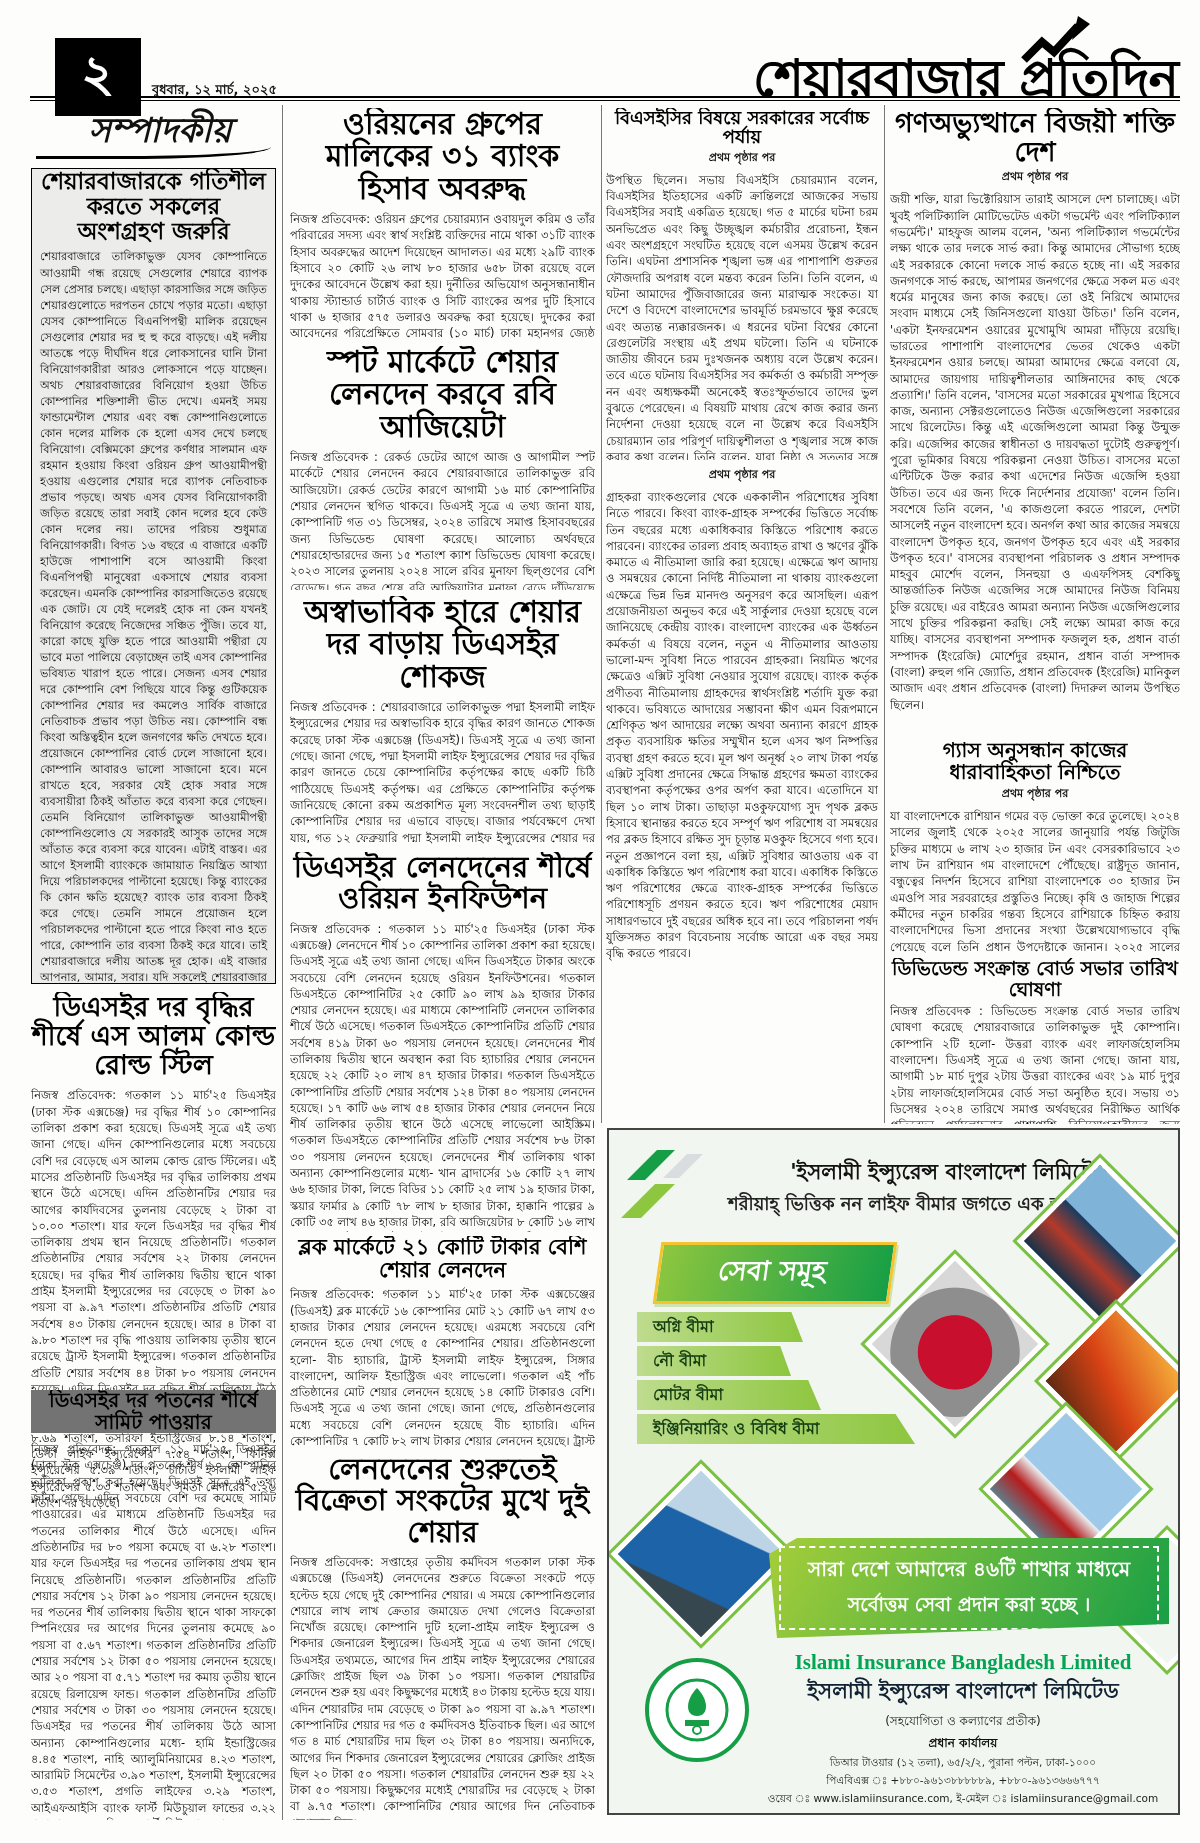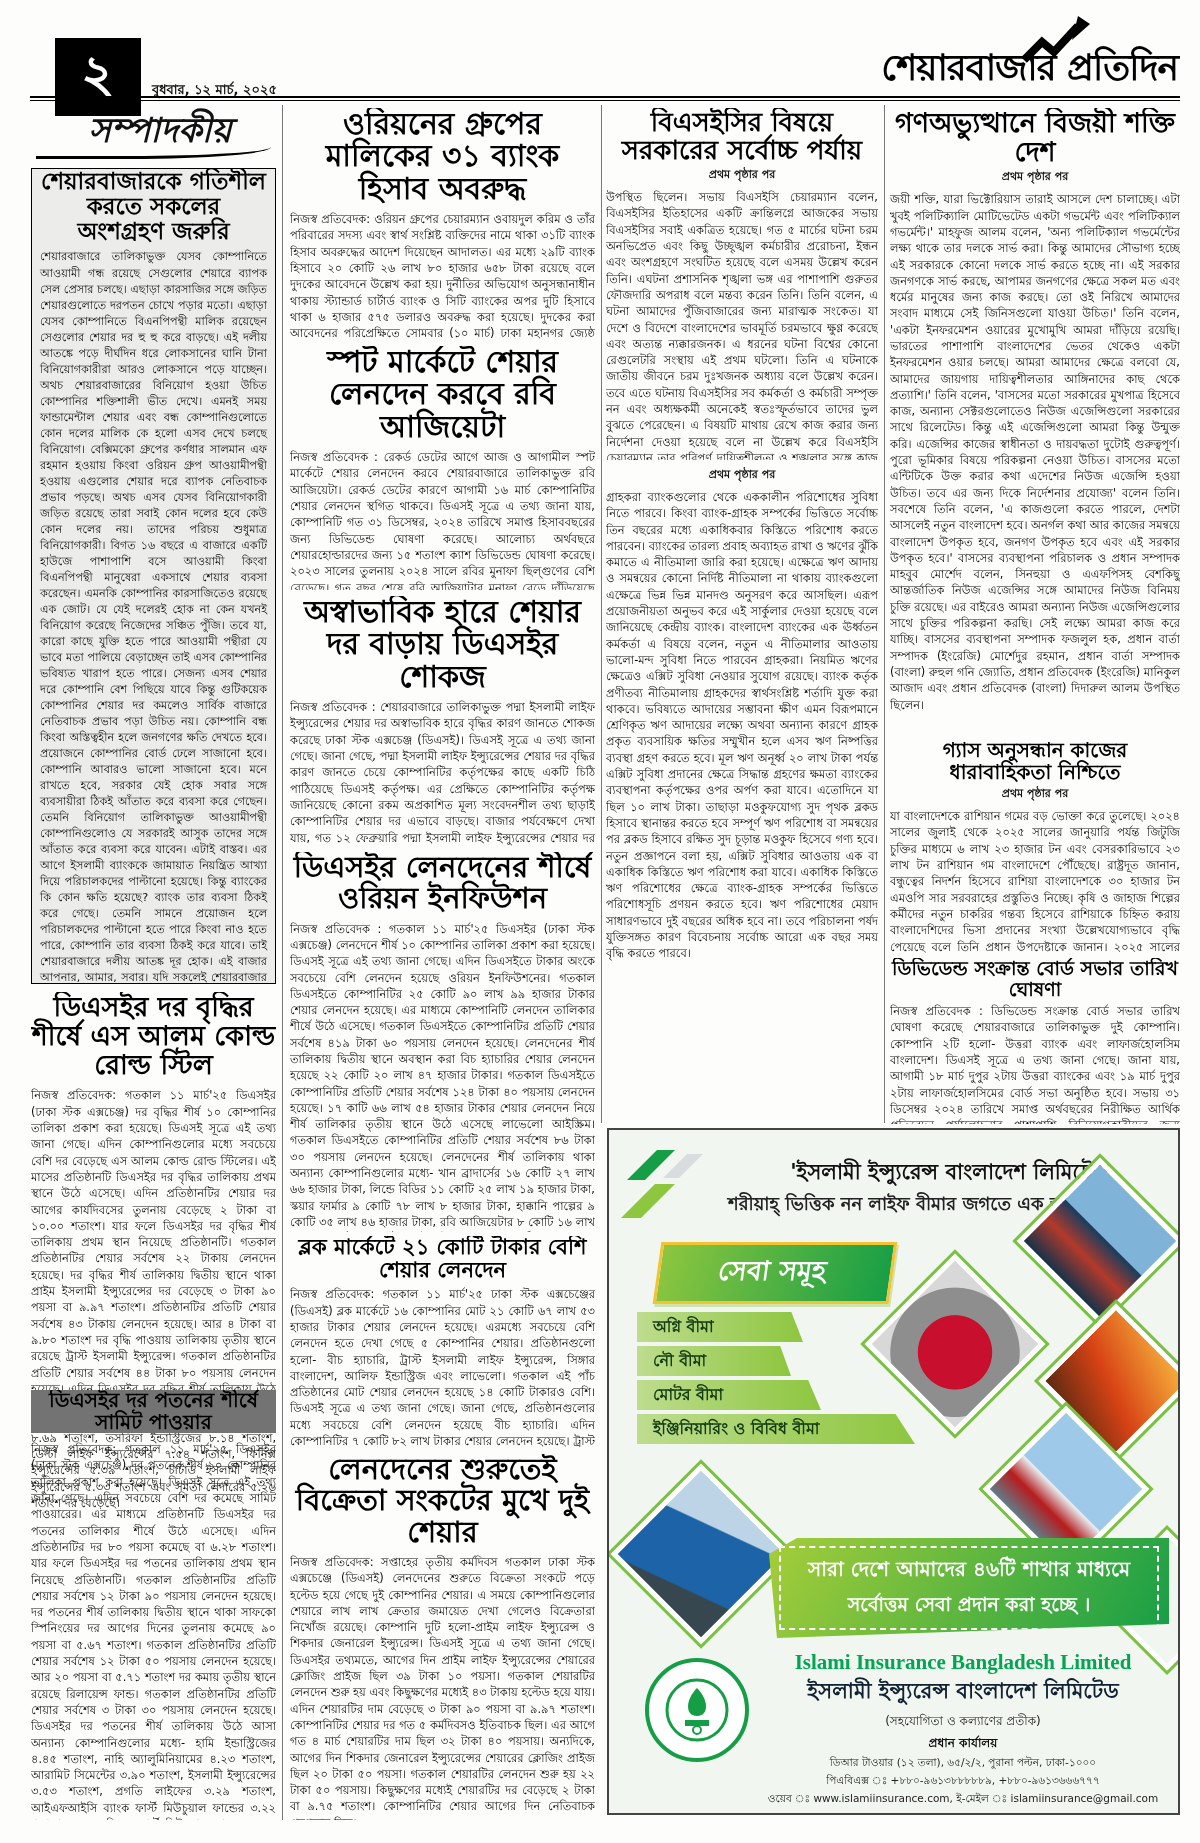--- a/index.html
+++ b/index.html
@@ -3,21 +3,21 @@
 <meta charset="utf-8">
 <style>
   html,body{margin:0;padding:0;background:#888;}
   #page{position:relative;width:1200px;height:1843px;background:#fdfdfb;margin:0 auto;
         font-family:"DejaVu Sans","Liberation Sans",sans-serif;color:#111;overflow:hidden;}
   
   #pagenum-box{position:absolute;left:55px;top:38px;width:86px;height:78px;background:#000;
         color:#fff;display:flex;align-items:center;justify-content:center;font-size:52px;font-weight:bold;}
   #date-line{position:absolute;left:152px;top:80px;font-size:13px;font-weight:bold;}
   #masthead{position:absolute;right:22px;top:40px;text-align:right;}
-  #masthead .mast-text{font-size:36px;font-weight:900;letter-spacing:-1px;color:#000;
+  #masthead .mast-text{font-size:51px;font-weight:900;letter-spacing:-1px;color:#000;
         font-family:"DejaVu Serif","Liberation Serif",serif;}
   #masthead svg{position:absolute;right:88px;top:-26px;}
   .header-rule{position:absolute;left:30px;right:20px;height:0;border-top:2px solid #000;}
   .header-rule.thin{border-top:1px solid #000;}
   
   .vdiv{position:absolute;width:1px;background:#777;}
   .art{position:absolute;overflow:hidden;}
   .hl{font-weight:900;text-align:center;line-height:1.08;color:#000;
       font-family:"DejaVu Serif","Liberation Serif",serif;}
   .bd{text-align:justify;font-size:11.4px;line-height:1.43;color:#0c0c0c;}
@@ -129,21 +129,21 @@
     <div class="hl" style="font-size:21px">ব্লক মার্কেটে ২১ কোটি টাকার বেশি শেয়ার লেনদেন</div>
     <div class="bd" style="margin-top:5px">নিজস্ব প্রতিবেদক: গতকাল ১১ মার্চ'২৫ ঢাকা স্টক এক্সচেঞ্জের (ডিএসই) ব্লক মার্কেটে ১৬ কোম্পানির মোট ২১ কোটি ৬৭ লাখ ৫৩ হাজার টাকার শেয়ার লেনদেন হয়েছে। এরমধ্যে সবচেয়ে বেশি লেনদেন হতে দেখা গেছে ৫ কোম্পানির শেয়ার। প্রতিষ্ঠানগুলো হলো- বীচ হ্যাচারি, ট্রাস্ট ইসলামী লাইফ ইন্স্যুরেন্স, সিঙ্গার বাংলাদেশ, আলিফ ইন্ডাস্ট্রিজ এবং লাভেলো। গতকাল এই পাঁচ প্রতিষ্ঠানের মোট শেয়ার লেনদেন হয়েছে ১৪ কোটি টাকারও বেশি। ডিএসই সূত্রে এ তথ্য জানা গেছে। জানা গেছে, প্রতিষ্ঠানগুলোর মধ্যে সবচেয়ে বেশি লেনদেন হয়েছে বীচ হ্যাচারি। এদিন কোম্পানিটির ৭ কোটি ৮২ লাখ টাকার শেয়ার লেনদেন হয়েছে। ট্রাস্ট ইসলামী লাইফ ইন্স্যুরেন্সের ২ কোটি ৪৮ লাখ টাকার শেয়ার লেনদেন হয়েছে। আর ২ কোটি ১০ লাখ টাকার শেয়ার লেনদেন করে তৃতীয় অবস্থানে রয়েছে সিঙ্গার বাংলাদেশ। অন্য প্রতিষ্ঠানগুলোর মধ্যে- আলিফ ইন্ডাস্ট্রিজ ১ কোটি ৪০ লাখ এবং লাভেলো ১ কোটি ৩২ লাখ টাকার শেয়ার লেনদেন হয়েছে।</div>
   </div>
 
   <div class="art" style="left:290px;top:1454px;width:305px;height:366px">
     <div class="hl" style="font-size:29px">লেনদেনের শুরুতেই বিক্রেতা সংকটের মুখে দুই শেয়ার</div>
     <div class="bd" style="margin-top:6px">নিজস্ব প্রতিবেদক: সপ্তাহের তৃতীয় কর্মদিবস গতকাল ঢাকা স্টক এক্সচেঞ্জে (ডিএসই) লেনদেনের শুরুতে বিক্রেতা সংকটে পড়ে হল্টেড হয়ে গেছে দুই কোম্পানির শেয়ার। এ সময়ে কোম্পানিগুলোর শেয়ারে লাখ লাখ ক্রেতার জমায়েত দেখা গেলেও বিক্রেতারা নিখোঁজ রয়েছে। কোম্পানি দুটি হলো-প্রাইম লাইফ ইন্স্যুরেন্স ও শিকদার জেনারেল ইন্স্যুরেন্স। ডিএসই সূত্রে এ তথ্য জানা গেছে। ডিএসইর তথ্যমতে, আগের দিন প্রাইম লাইফ ইন্স্যুরেন্সের শেয়ারের ক্লোজিং প্রাইজ ছিল ৩৯ টাকা ১০ পয়সা। গতকাল শেয়ারটির লেনদেন শুরু হয় এবং কিছুক্ষণের মধ্যেই ৪৩ টাকায় হল্টেড হয়ে যায়। এদিন শেয়ারটির দাম বেড়েছে ৩ টাকা ৯০ পয়সা বা ৯.৯৭ শতাংশ। কোম্পানিটির শেয়ার দর গত ৫ কর্মদিবসও ইতিবাচক ছিল। এর আগে গত ৪ মার্চ শেয়ারটির দাম ছিল ৩২ টাকা ৪০ পয়সায়। অন্যদিকে, আগের দিন শিকদার জেনারেল ইন্স্যুরেন্সের শেয়ারের ক্লোজিং প্রাইজ ছিল ২০ টাকা ৫০ পয়সা। গতকাল শেয়ারটির লেনদেন শুরু হয় ২২ টাকা ৫০ পয়সায়। কিছুক্ষণের মধ্যেই শেয়ারটির দর বেড়েছে ২ টাকা বা ৯.৭৫ শতাংশ। কোম্পানিটির শেয়ার আগের দিন নেতিবাচক প্রবণতায় ছিল।</div>
   </div>
 
   <div class="art" style="left:606px;top:108px;width:272px;height:352px">
-    <div class="hl" style="font-size:26px">বিএসইসির বিষয়ে সরকারের সর্বোচ্চ পর্যায়</div>
+    <div class="hl" style="font-size:18px">বিএসইসির বিষয়ে সরকারের সর্বোচ্চ পর্যায়</div>
     <div class="cont">প্রথম পৃষ্ঠার পর</div>
     <div class="bd">উপস্থিত ছিলেন। সভায় বিএসইসি চেয়ারম্যান বলেন, বিএসইসির ইতিহাসের একটি ক্রান্তিলগ্নে আজকের সভায় বিএসইসির সবাই একত্রিত হয়েছে। গত ৫ মার্চের ঘটনা চরম অনভিপ্রেত এবং কিছু উচ্ছৃঙ্খল কর্মচারীর প্ররোচনা, ইন্ধন এবং অংশগ্রহণে সংঘটিত হয়েছে বলে এসময় উল্লেখ করেন তিনি। এঘটনা প্রশাসনিক শৃঙ্খলা ভঙ্গ এর পাশাপাশি গুরুতর ফৌজদারি অপরাধ বলে মন্তব্য করেন তিনি। তিনি বলেন, এ ঘটনা আমাদের পুঁজিবাজারের জন্য মারাত্মক সংকেত। যা দেশে ও বিদেশে বাংলাদেশের ভাবমূর্তি চরমভাবে ক্ষুণ্ণ করেছে এবং অত্যন্ত ন্যক্কারজনক। এ ধরনের ঘটনা বিশ্বের কোনো রেগুলেটরি সংস্থায় এই প্রথম ঘটলো। তিনি এ ঘটনাকে জাতীয় জীবনে চরম দুঃখজনক অধ্যায় বলে উল্লেখ করেন। তবে এতে ঘটনায় বিএসইসির সব কর্মকর্তা ও কর্মচারী সম্পৃক্ত নন এবং অধ্যক্ষকর্মী অনেকেই স্বতঃস্ফূর্তভাবে তাদের ভুল বুঝতে পেরেছেন। এ বিষয়টি মাথায় রেখে কাজ করার জন্য নির্দেশনা দেওয়া হয়েছে বলে না উল্লেখ করে বিএসইসি চেয়ারম্যান তার পরিপূর্ণ দায়িত্বশীলতা ও শৃঙ্খলার সঙ্গে কাজ করার কথা বলেন। তিনি বলেন, যারা নিষ্ঠা ও সততার সঙ্গে কাজ করে যাচ্ছেন, তারা বিএসইসির ক্রান্তিলগ্নে গুরুত্বপূর্ণ ভূমিকা রাখবেন। সকলের সহযোগিতায় বিএসইসি তার কার্যক্রম গতিশীল করবে বলেও প্রত্যাশা ব্যক্ত করেন তিনি।</div>
   </div>
 
   <div class="art" style="left:606px;top:464px;width:272px;height:660px">
     <div class="cont">প্রথম পৃষ্ঠার পর</div>
     <div class="bd">গ্রাহকরা ব্যাংকগুলোর থেকে এককালীন পরিশোধের সুবিধা নিতে পারবে। কিংবা ব্যাংক-গ্রাহক সম্পর্কের ভিত্তিতে সর্বোচ্চ তিন বছরের মধ্যে একাধিকবার কিস্তিতে পরিশোধ করতে পারবেন। ব্যাংকের তারল্য প্রবাহ অব্যাহত রাখা ও ঋণের ঝুঁকি কমাতে এ নীতিমালা জারি করা হয়েছে। এক্ষেত্রে ঋণ আদায় ও সমন্বয়ের কোনো নির্দিষ্ট নীতিমালা না থাকায় ব্যাংকগুলো এক্ষেত্রে ভিন্ন ভিন্ন মানদণ্ড অনুসরণ করে আসছিল। এরূপ প্রয়োজনীয়তা অনুভব করে এই সার্কুলার দেওয়া হয়েছে বলে জানিয়েছে কেন্দ্রীয় ব্যাংক। বাংলাদেশ ব্যাংকের এক ঊর্ধ্বতন কর্মকর্তা এ বিষয়ে বলেন, নতুন এ নীতিমালার আওতায় ভালো-মন্দ সুবিধা নিতে পারবেন গ্রাহকরা। নিয়মিত ঋণের ক্ষেত্রেও এক্সিট সুবিধা নেওয়ার সুযোগ রয়েছে। ব্যাংক কর্তৃক প্রণীতব্য নীতিমালায় গ্রাহকদের স্বার্থসংশ্লিষ্ট শর্তাদি যুক্ত করা থাকবে। ভবিষ্যতে আদায়ের সম্ভাবনা ক্ষীণ এমন বিরূপমানে শ্রেণিকৃত ঋণ আদায়ের লক্ষ্যে অথবা অন্যান্য কারণে গ্রাহক প্রকৃত ব্যবসায়িক ক্ষতির সম্মুখীন হলে এসব ঋণ নিষ্পত্তির ব্যবস্থা গ্রহণ করতে হবে। মূল ঋণ অনূর্ধ্ব ২০ লাখ টাকা পর্যন্ত এক্সিট সুবিধা প্রদানের ক্ষেত্রে সিদ্ধান্ত গ্রহণের ক্ষমতা ব্যাংকের ব্যবস্থাপনা কর্তৃপক্ষের ওপর অর্পণ করা যাবে। এতোদিনে যা ছিল ১০ লাখ টাকা। তাছাড়া মওকুফযোগ্য সুদ পৃথক ব্লকড হিসাবে স্থানান্তর করতে হবে সম্পূর্ণ ঋণ পরিশোধ বা সমন্বয়ের পর ব্লকড হিসাবে রক্ষিত সুদ চূড়ান্ত মওকুফ হিসেবে গণ্য হবে। নতুন প্রজ্ঞাপনে বলা হয়, এক্সিট সুবিধার আওতায় এক বা একাধিক কিস্তিতে ঋণ পরিশোধ করা যাবে। একাধিক কিস্তিতে ঋণ পরিশোধের ক্ষেত্রে ব্যাংক-গ্রাহক সম্পর্কের ভিত্তিতে পরিশোধসূচি প্রণয়ন করতে হবে। ঋণ পরিশোধের মেয়াদ সাধারণভাবে দুই বছরের অধিক হবে না। তবে পরিচালনা পর্ষদ যুক্তিসঙ্গত কারণ বিবেচনায় সর্বোচ্চ আরো এক বছর সময় বৃদ্ধি করতে পারবে।</div>
   </div>
 
   <div class="art" style="left:890px;top:108px;width:290px;height:628px">

